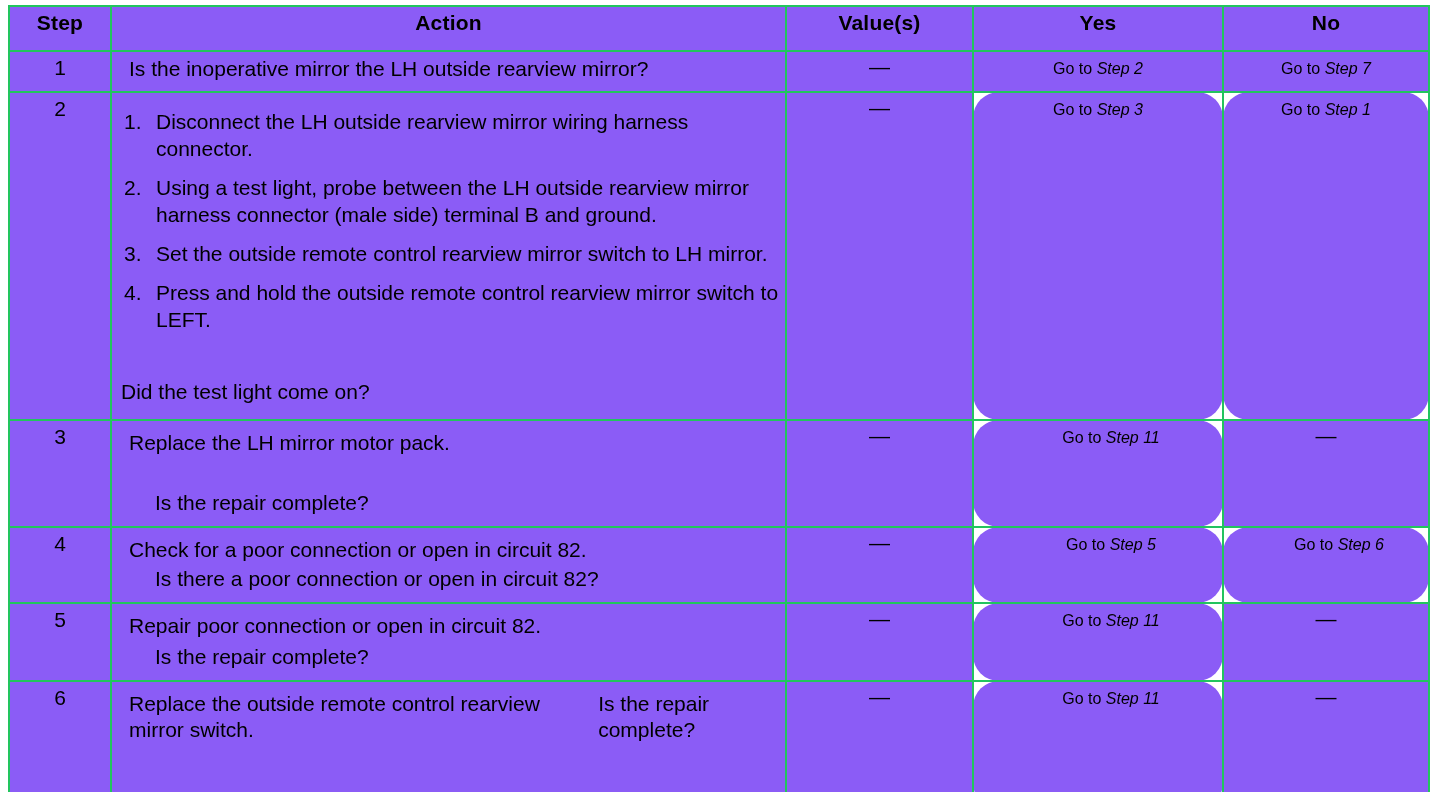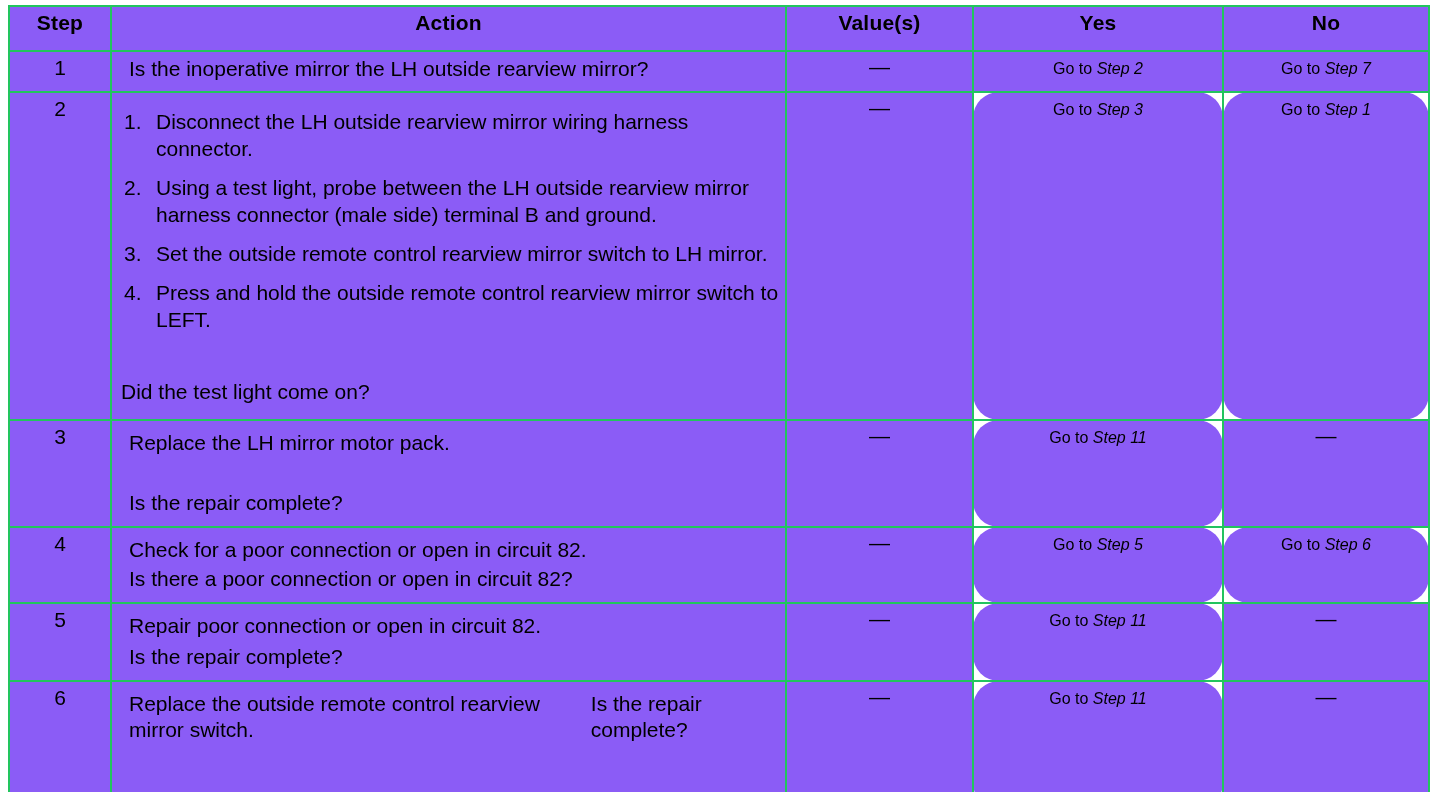--- a/index.html
+++ b/index.html
@@ -108,21 +108,21 @@
   ol.substeps > li > .marker {
     position: absolute;
     left: 8px;
     top: 0;
     width: 28px;
     font-size: 21px;
     line-height: 27px;
   }
   .r2-top    { padding-top: 11px; }
   .pad-top-5 { padding-top: 5px; }
-  .pad-bot-6 { padding-bottom: 6px; }
+  .pad-bot-6 { padding-bottom: 6px; margin-left: 26px; }
   .pad-bot-10 { padding-bottom: 10px; }
 </style>
 </head>
 <body>
 
 <div id="page">
 
   <table class="diag">
     <colgroup>
       <col class="c-step">

